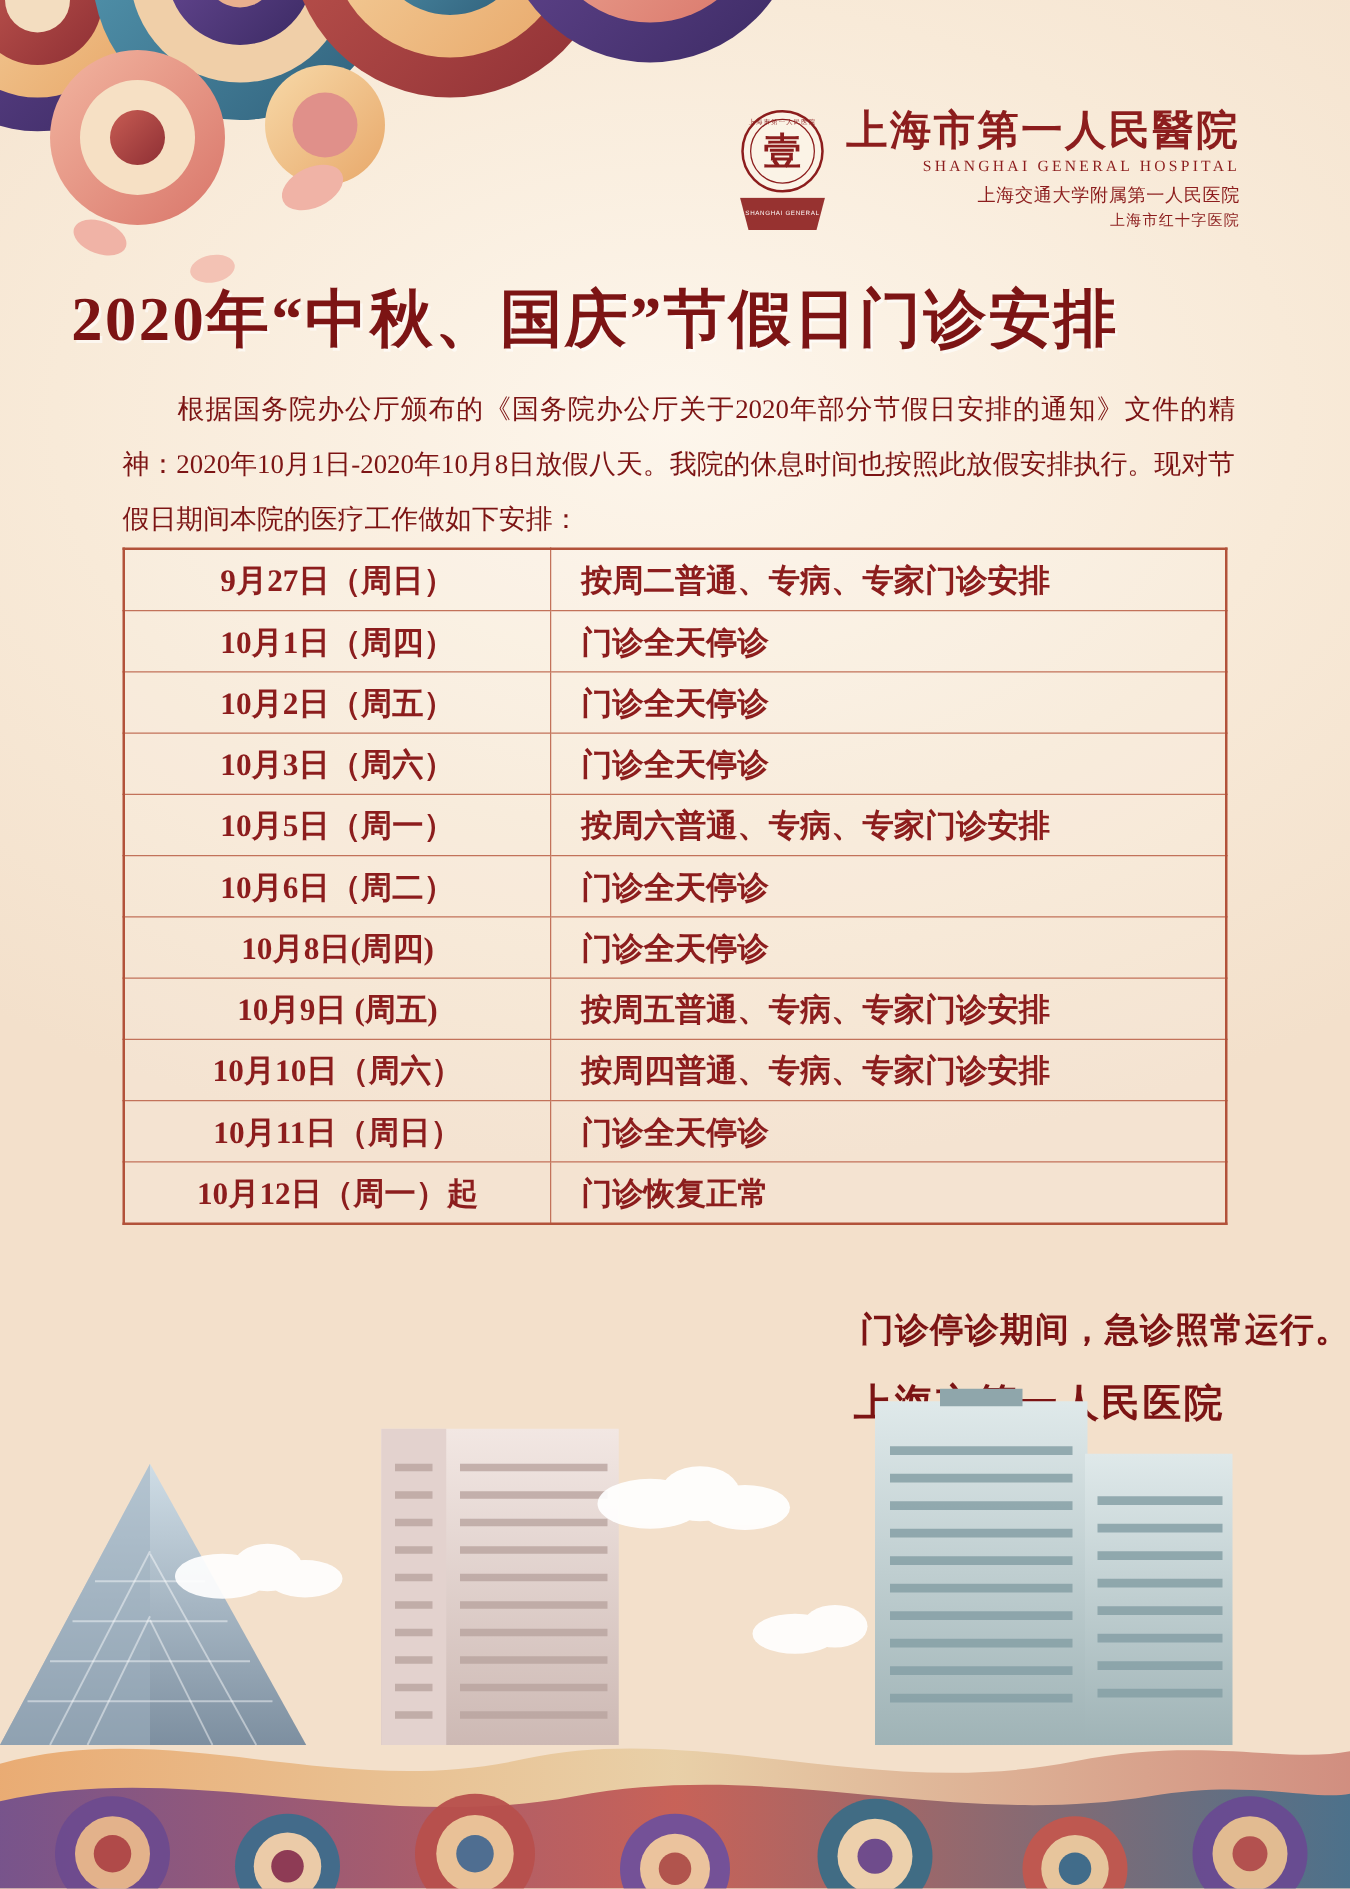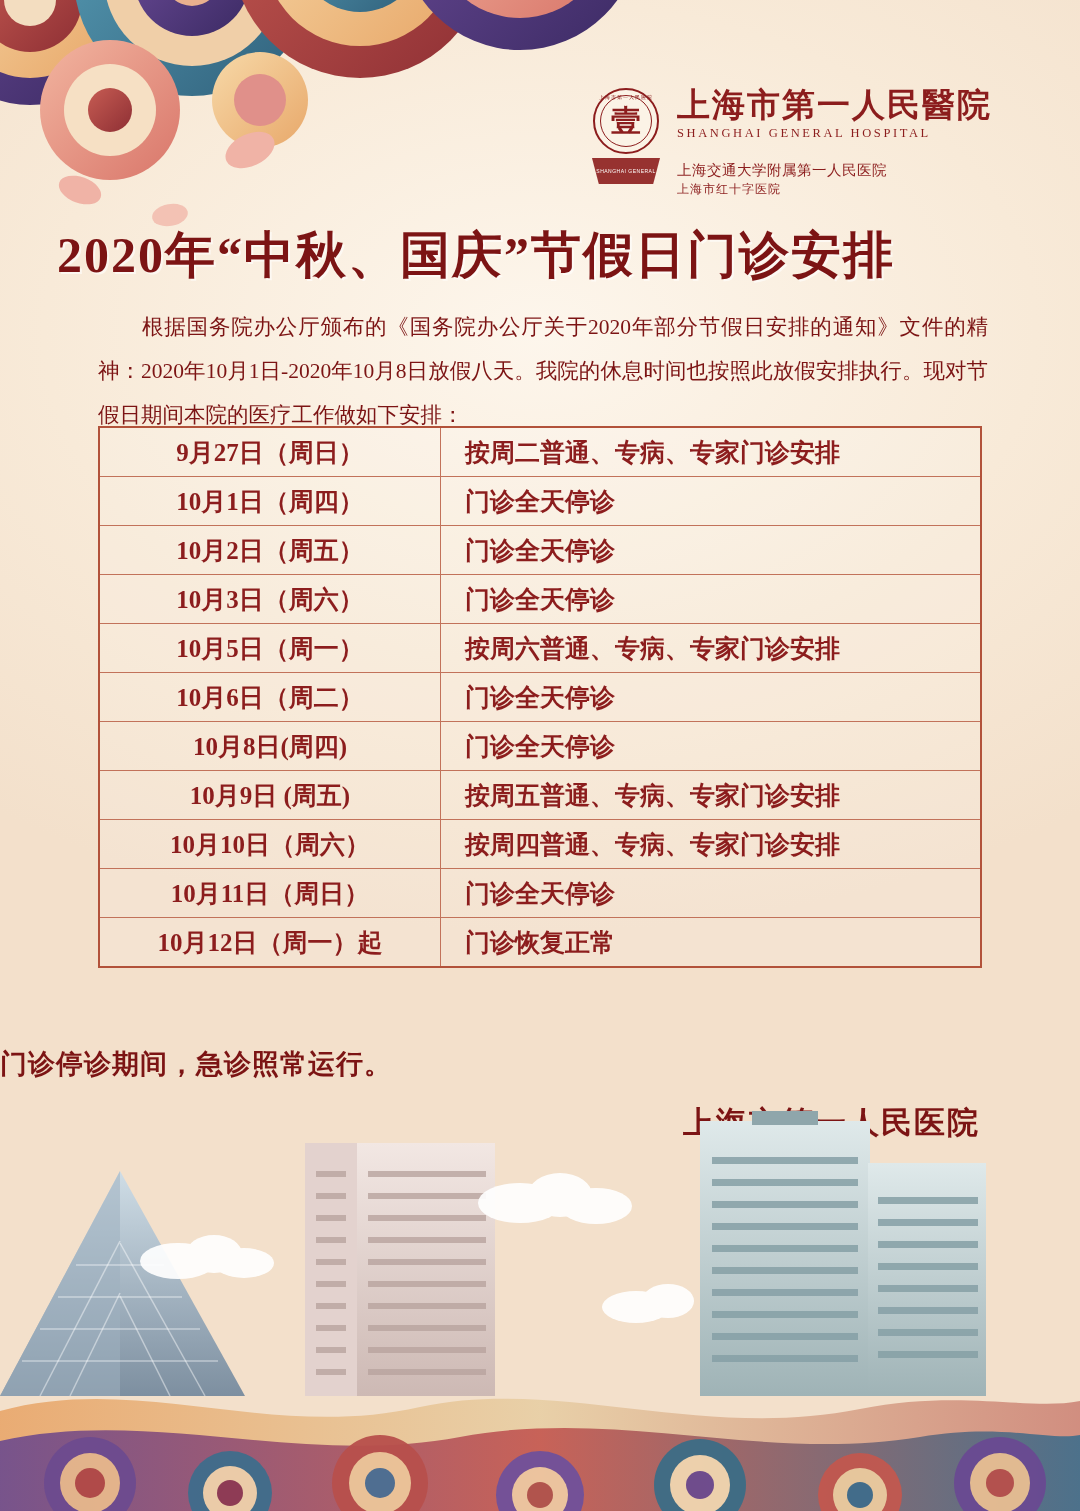--- a/index.html
+++ b/index.html
@@ -94,37 +94,38 @@
     clip-path: polygon(0 0, 100% 0, 90% 100%, 10% 100%);
     color: #fff;
     font-size: 5px;
     text-align: center;
     line-height: 26px;
     letter-spacing: .5px;
   }
   .logo-text {
     color: #8c1d1d;
     line-height: 1.05;
+    text-align: right;
   }
   .logo-cn {
     font-family: "Liberation Serif", serif;
     font-size: 33px;
     font-weight: bold;
     letter-spacing: 2px;
   }
   .logo-en {
     font-size: 12.5px;
     letter-spacing: 2.6px;
     margin-top: 4px;
     font-family: "Liberation Serif", serif;
   }
   .logo-sub {
     font-size: 14.5px;
     letter-spacing: .5px;
-    margin-top: 23px;
+    margin-top: 10px;
     font-family: "Liberation Serif", serif;
   }
   .logo-sub2 {
     font-size: 12px;
     letter-spacing: 1px;
     margin-top: 5px;
     font-family: "Liberation Serif", serif;
   }
 
   
@@ -152,21 +153,21 @@
     line-height: 44px;
     color: #7c1414;
     text-align: justify;
     text-indent: 44px;
     font-family: "Liberation Serif", serif;
   }
 
   
   .table {
     position: absolute;
-    top: 426px;
+    top: 438px;
     left: 98px;
     width: 884px;
     border: 2px solid #b2523a;
     border-collapse: collapse;
     background: rgba(255,255,255,.12);
   }
   .table tr td {
     border: 1px solid #c2725a;
     height: 48px;
     color: #8c1d1d;
@@ -185,21 +186,21 @@
     text-align: left;
     padding-left: 24px;
   }
 
   
   .notice {
     position: absolute;
     top: 1046px;
     left: 0;
     width: 1080px;
-    text-align: left;
+    text-align: right;
     font-size: 27px;
     font-weight: bold;
     color: #7c1414;
     font-family: "Liberation Serif", serif;
     letter-spacing: 1px;
   }
   .signature {
     position: absolute;
     top: 1102px;
     right: 100px;

